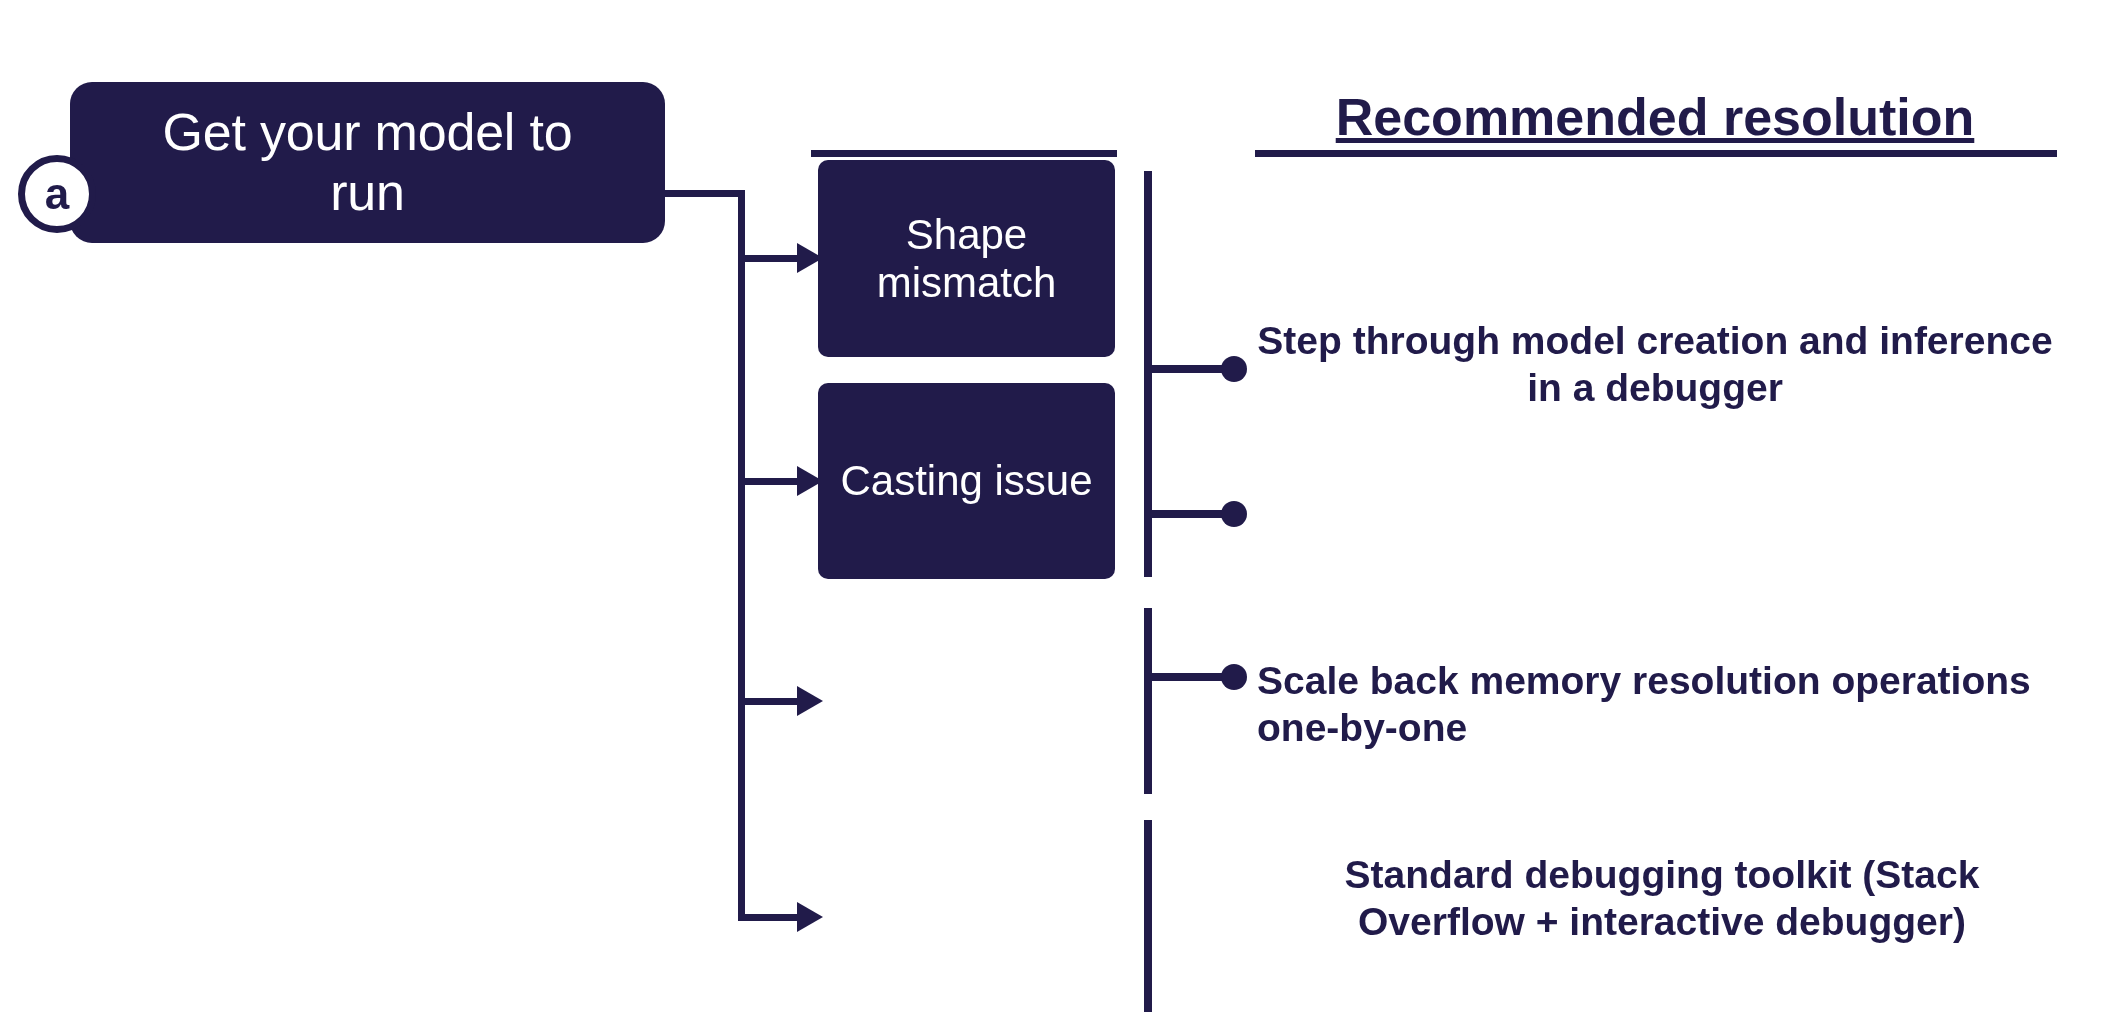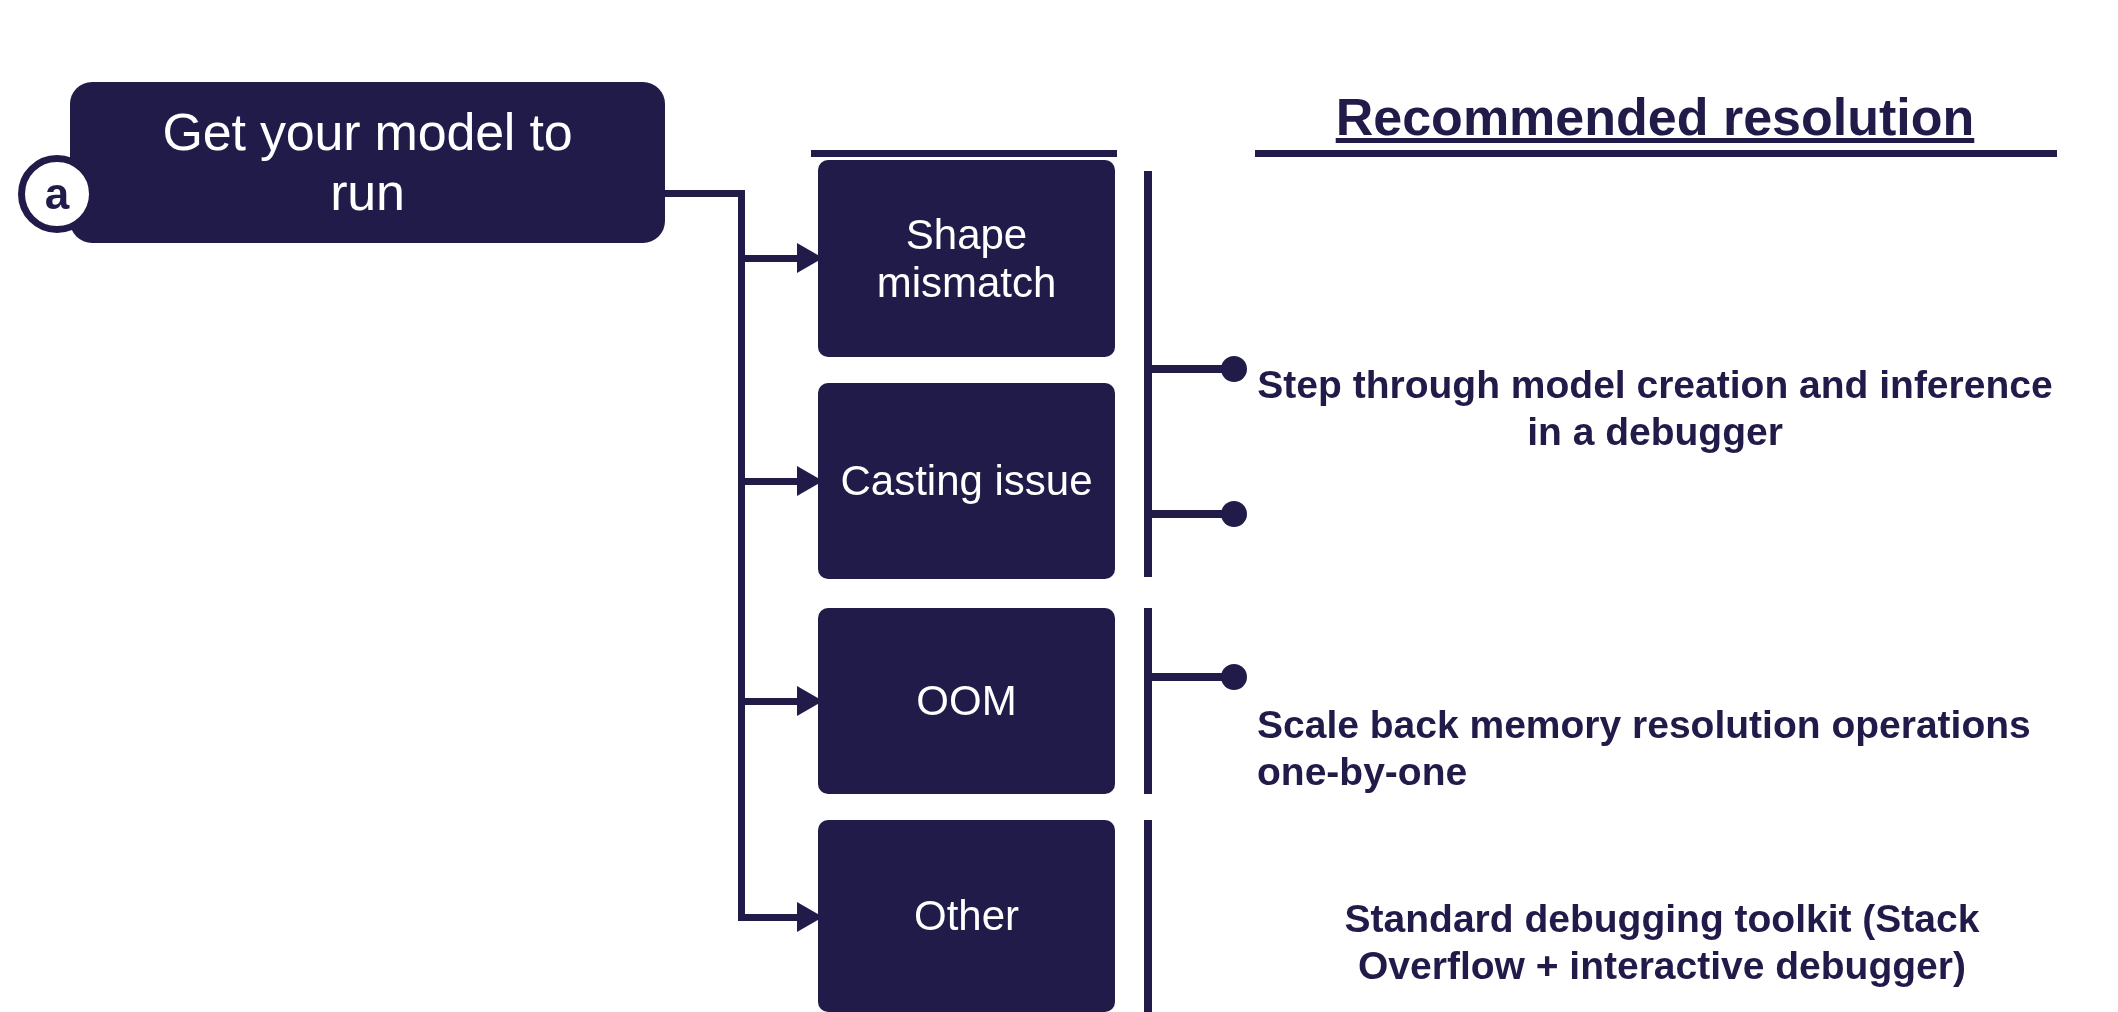--- a/index.html
+++ b/index.html
@@ -184,21 +184,20 @@
   #dot-0 { top: 356px; }
   #dot-1 { top: 501px; }
   #dot-2 { top: 664px; }
 
   .resolution-text {
     position: absolute;
     color: #211B4A;
     font-size: 39px;
     font-weight: 700;
     line-height: 1.2;
-    margin-top: 44px;
   }
   #res-0 { left: 1255px; top: 318px; width: 800px; text-align: center; }
   #res-1 { left: 1257px; top: 658px; width: 800px; text-align: left; }
   #res-2 { left: 1257px; top: 852px; width: 810px; text-align: center; }
 </style>
 </head>
 <body>
 
 <div class="canvas">
 
@@ -228,26 +227,20 @@
 
   <div class="conn branch-arm" id="arm-3"></div>
   <div class="arrow-head" id="head-3"></div>
 
   <div class="issue-box" id="issue-0">
     <div class="issue-label">Shape mismatch</div>
   </div>
   <div class="issue-box" id="issue-1">
     <div class="issue-label">Casting issue</div>
   </div>
-  <div class="issue-box" id="issue-2">
-    <div class="issue-label">OOM</div>
-  </div>
-  <div class="issue-box" id="issue-3">
-    <div class="issue-label">Other</div>
-  </div>
 
   <div class="bracket" id="bracket-0"></div>
   <div class="lead-line" id="lead-0"></div>
   <div class="lead-dot" id="dot-0"></div>
 
   <div class="bracket" id="bracket-1"></div>
   <div class="lead-line" id="lead-1"></div>
   <div class="lead-dot" id="dot-1"></div>
 
   <div class="bracket" id="bracket-2"></div>

